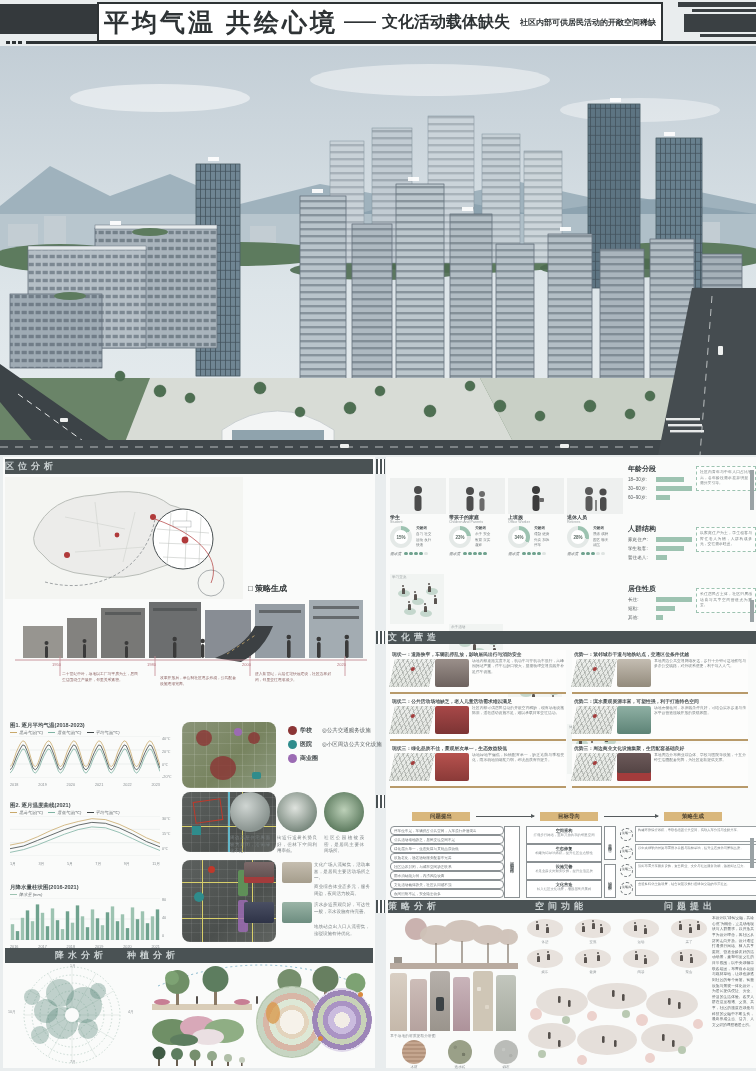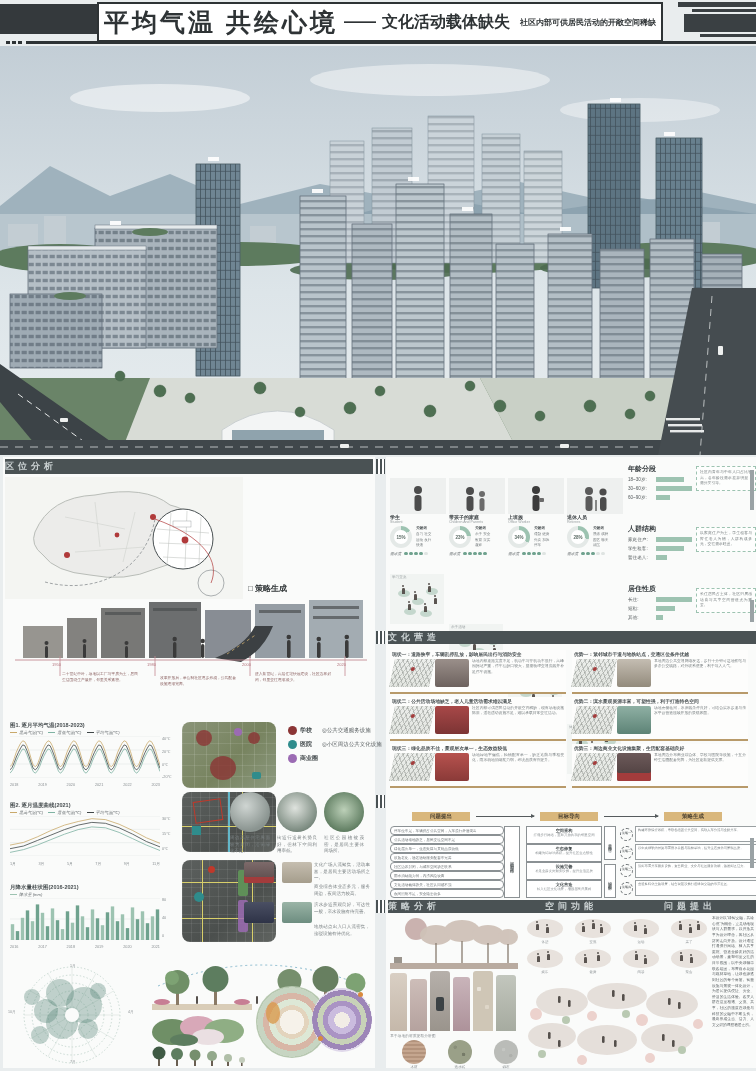--- a/index.html
+++ b/index.html
@@ -568,20 +568,24 @@
   <div class="abs ph" style="left:282px;top:902px;width:30px;height:21px;background:linear-gradient(#9ab4a6,#6d8d80)"></div>
   <div class="abs cap" style="left:314px;top:902px;width:56px">滨水步道景观良好，可达性一般，亲水设施有待完善。</div>
 
   <div class="abs ph" style="left:244px;top:862px;width:30px;height:21px;background:linear-gradient(#7d6a6a,#5a4a4a);box-shadow:inset 0 -6px 0 #a33c3c"></div>
 
   <div class="abs ph" style="left:244px;top:902px;width:30px;height:21px;background:linear-gradient(#4a4f63,#2e3347)"></div>
 
   <div class="abs cap" style="left:314px;top:884px;width:56px">商业综合体业态多元，服务周边，夜间活力较高。</div>
   <div class="abs cap" style="left:314px;top:924px;width:56px">地铁站点出入口人流密集，接驳设施有待优化。</div>
 
+  <div class="abs bar" style="left:5px;top:948px;width:368px">
+    <span style="margin-left:50px">降水分析</span>
+    <span class="b2" style="left:122px">种植分析</span>
+  </div>
 
   <svg class="abs" id="rad" style="left:2px;top:963px" width="146" height="105" viewBox="0 0 146 105">
       <circle cx="70" cy="52" r="8" fill="none" stroke="#9ab8ad" stroke-width="0.5" stroke-dasharray="1.5 2"></circle>
       <circle cx="70" cy="52" r="16" fill="none" stroke="#9ab8ad" stroke-width="0.5" stroke-dasharray="1.5 2"></circle>
       <circle cx="70" cy="52" r="24" fill="none" stroke="#9ab8ad" stroke-width="0.5" stroke-dasharray="1.5 2"></circle>
       <circle cx="70" cy="52" r="32" fill="none" stroke="#9ab8ad" stroke-width="0.5" stroke-dasharray="1.5 2"></circle>
       <circle cx="70" cy="52" r="40" fill="none" stroke="#9ab8ad" stroke-width="0.5" stroke-dasharray="1.5 2"></circle>
       <circle cx="70" cy="52" r="48" fill="none" stroke="#9ab8ad" stroke-width="0.5" stroke-dasharray="1.5 2"></circle>
       <line x1="70" y1="52" x2="118" y2="52" stroke="#c4d4cc" stroke-width="0.4"></line>
       <line x1="70" y1="52" x2="111.56921938165306" y2="76" stroke="#c4d4cc" stroke-width="0.4"></line>
@@ -1040,21 +1044,21 @@
       <span class="rtext">沿街布置共享服务设施，复合商业、文化与社区服务功能，激发街区活力。</span>
     </div>
   <div class="rrow" style="left:620px;top:880px">
     <span class="rcirc">策略四</span>
       <span class="rtext">营造多样化主题场景，结合智慧设施打造绿智交融的示范社区。</span>
     </div>
 
   <div class="abs deco-stripes" style="left:376px;top:900px;width:9px;height:13px"></div>
   <div class="abs bar" style="left:388px;top:900px;width:368px;height:13px">
     <span>策略分析</span>
-    <span class="b2" style="left:157px">空间功能</span>
+    <span class="b2" style="left:147px">空间功能</span>
     <span class="b2" style="left:276px">问题提出</span>
   </div>
 
   <svg class="abs" style="left:390px;top:917px" width="128" height="52" viewBox="0 0 128 52">
     <circle cx="26" cy="12" r="11" fill="#c4aaa6" opacity="0.9"></circle>
     <g fill="#cfc2b8" opacity="0.95">
       <ellipse cx="46" cy="18" rx="16" ry="10"></ellipse>
         <ellipse cx="72" cy="14" rx="18" ry="11"></ellipse>
         <ellipse cx="98" cy="18" rx="16" ry="10"></ellipse>
         <ellipse cx="118" cy="20" rx="10" ry="8"></ellipse>

